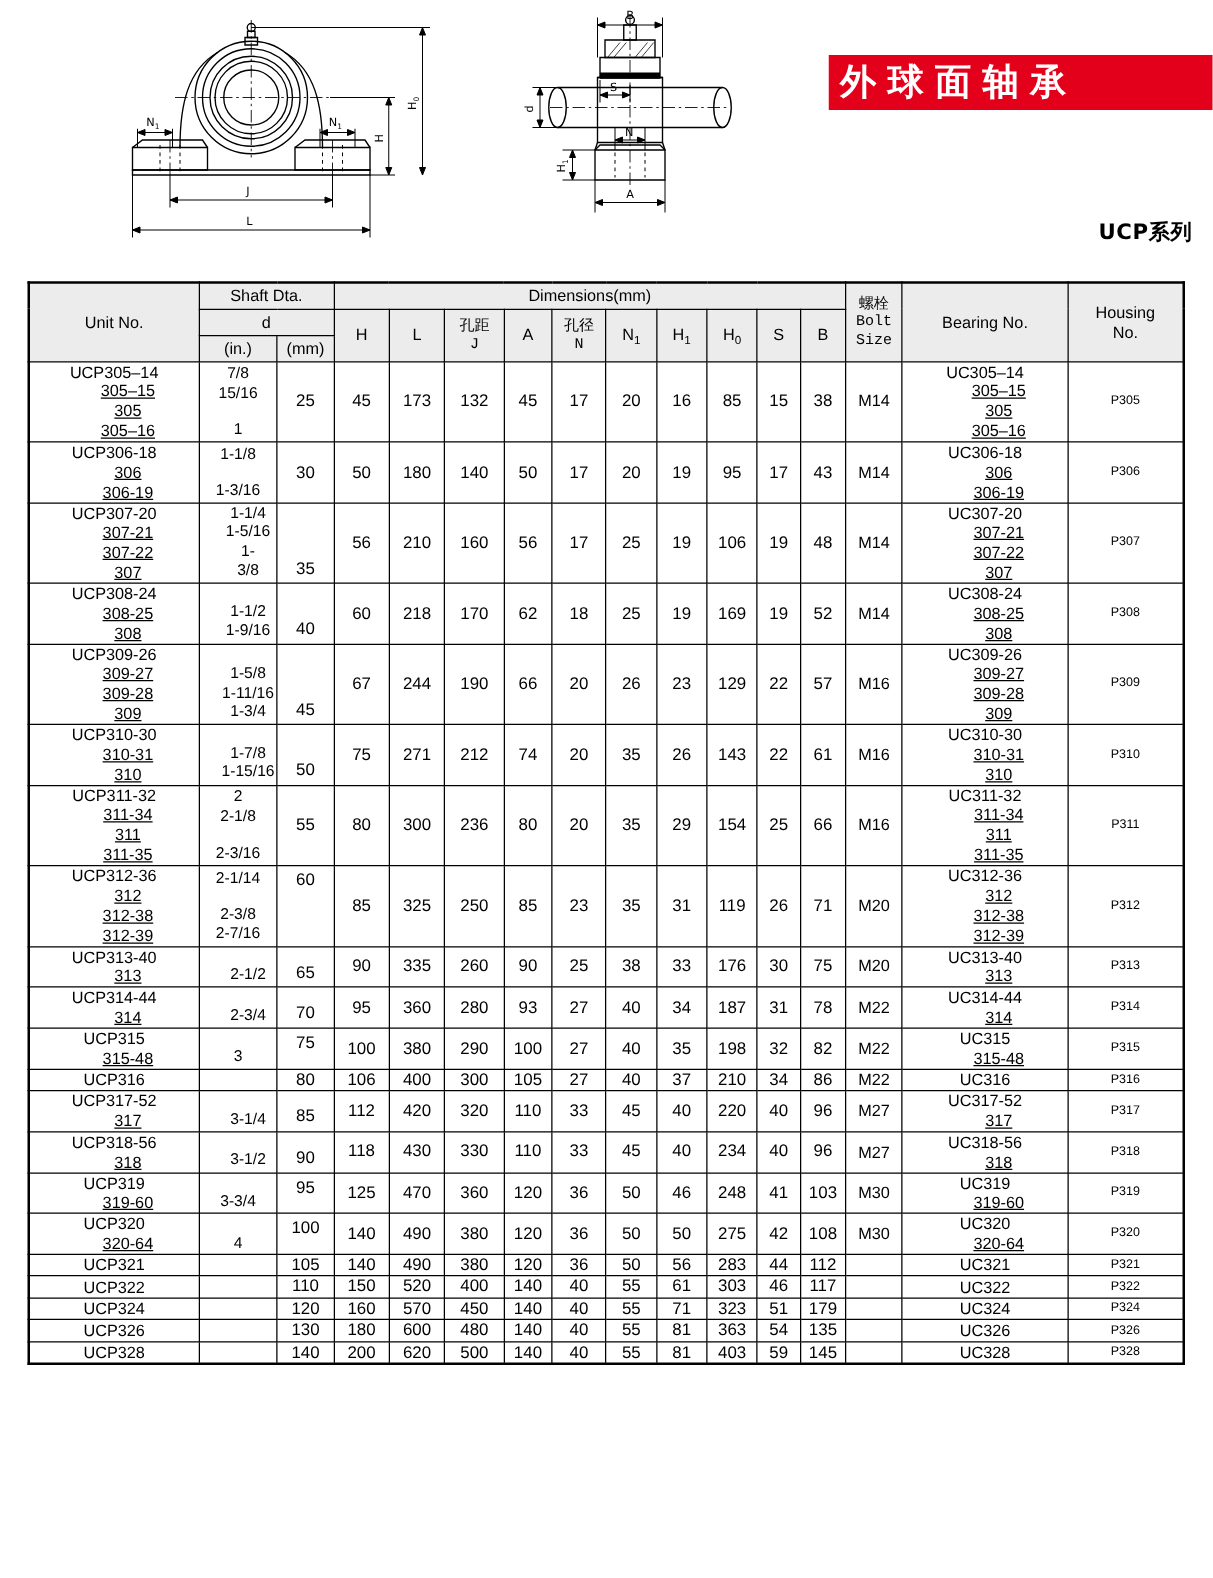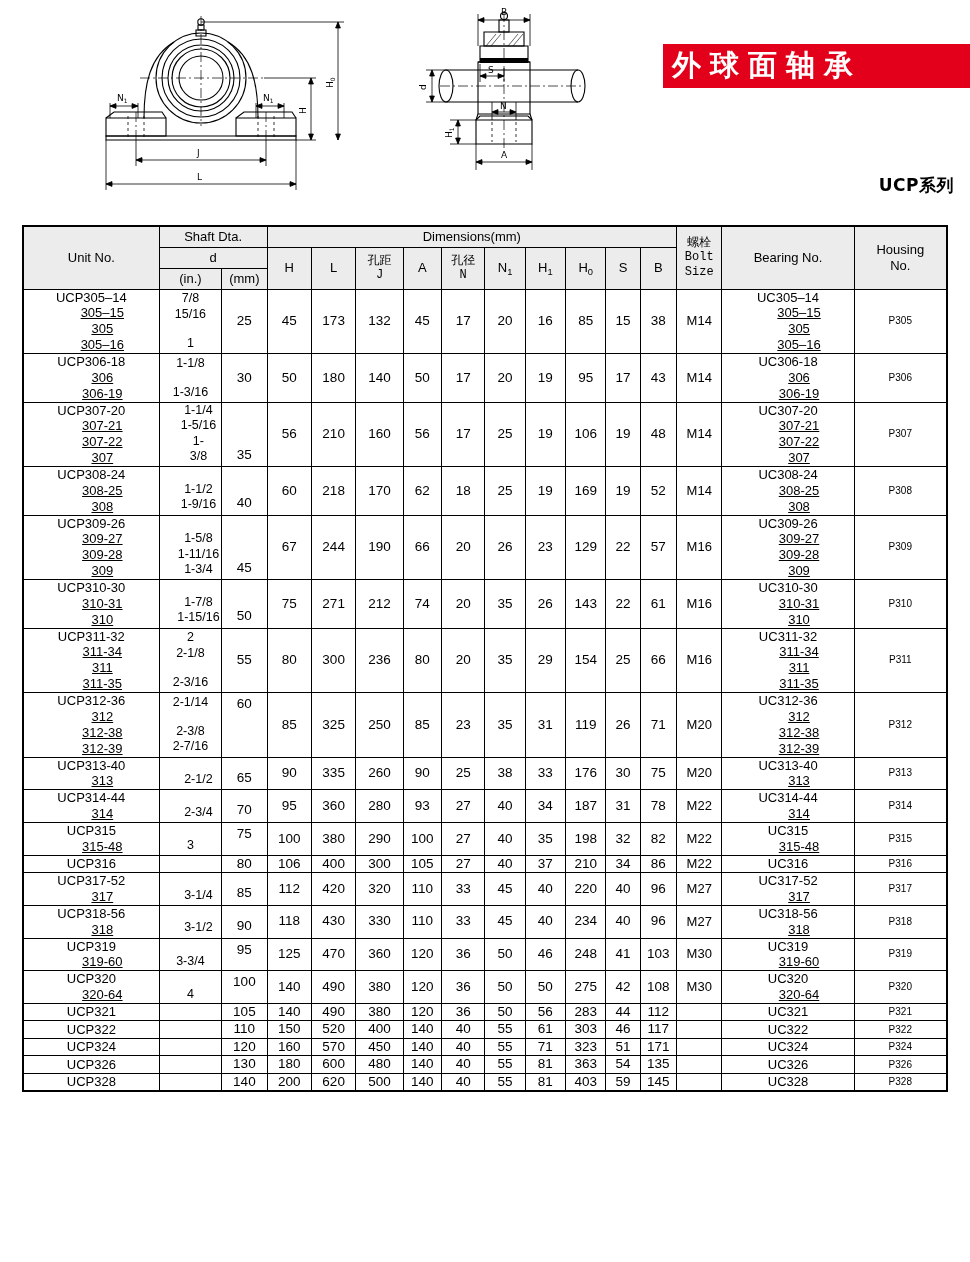--- a/index.html
+++ b/index.html
@@ -893,21 +893,21 @@
           <td class="mm">120</td>
           <td class="num">160</td>
           <td class="num">570</td>
           <td class="num">450</td>
           <td class="num">140</td>
           <td class="num">40</td>
           <td class="num">55</td>
           <td class="num">71</td>
           <td class="num">323</td>
           <td class="num">51</td>
-          <td class="num">171</td>
+          <td class="num">179</td>
           <td class="bolt"></td>
           <td class="bearing">
             <span class="ln">UC324</span>
           </td>
           <td class="housing">P324</td>
         </tr>
         <tr>
           <td class="unit">
             <span class="ln">UCP326</span>
           </td>

